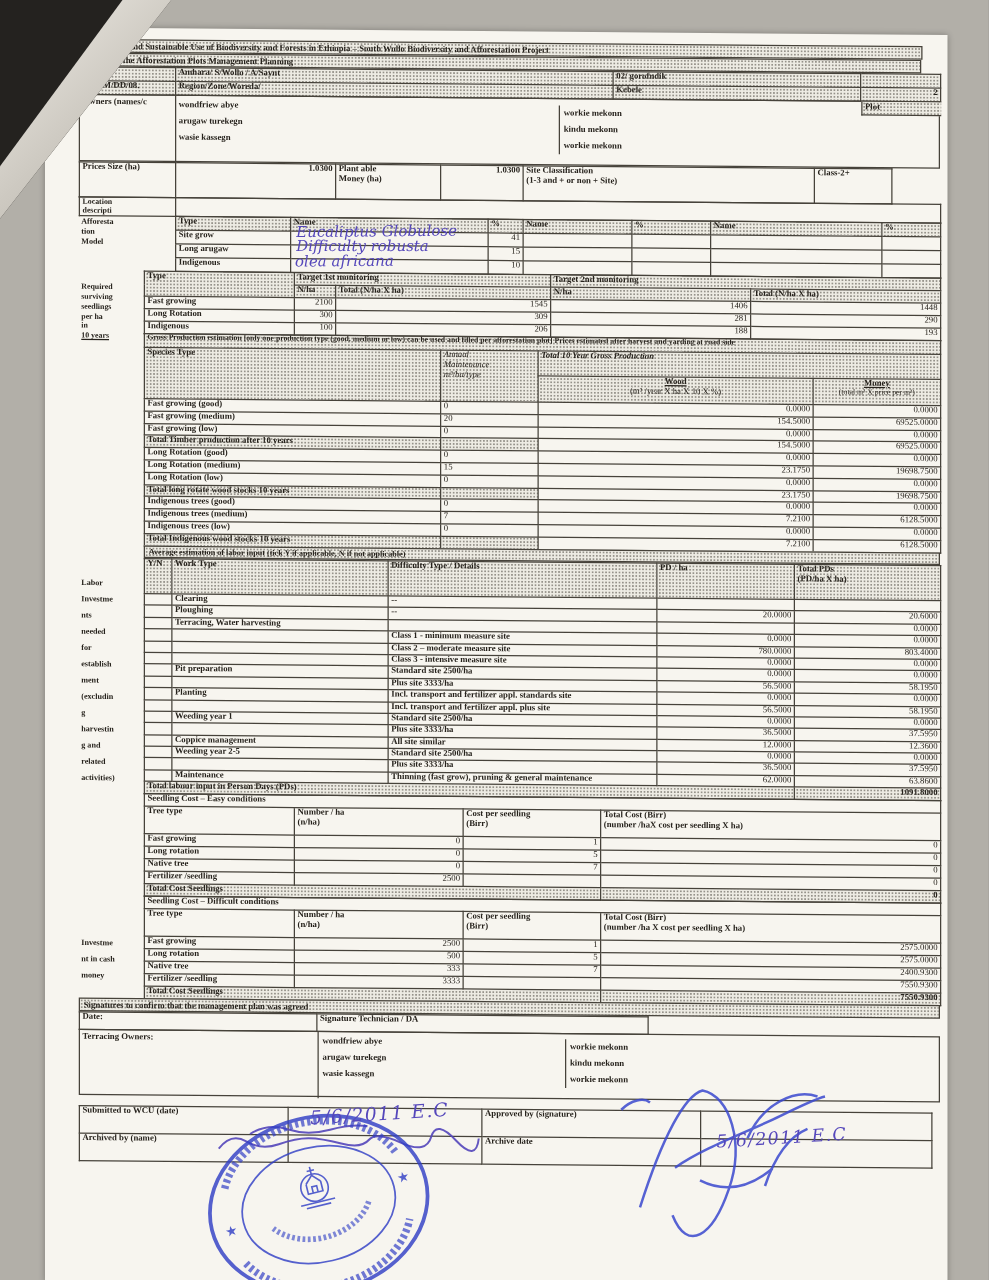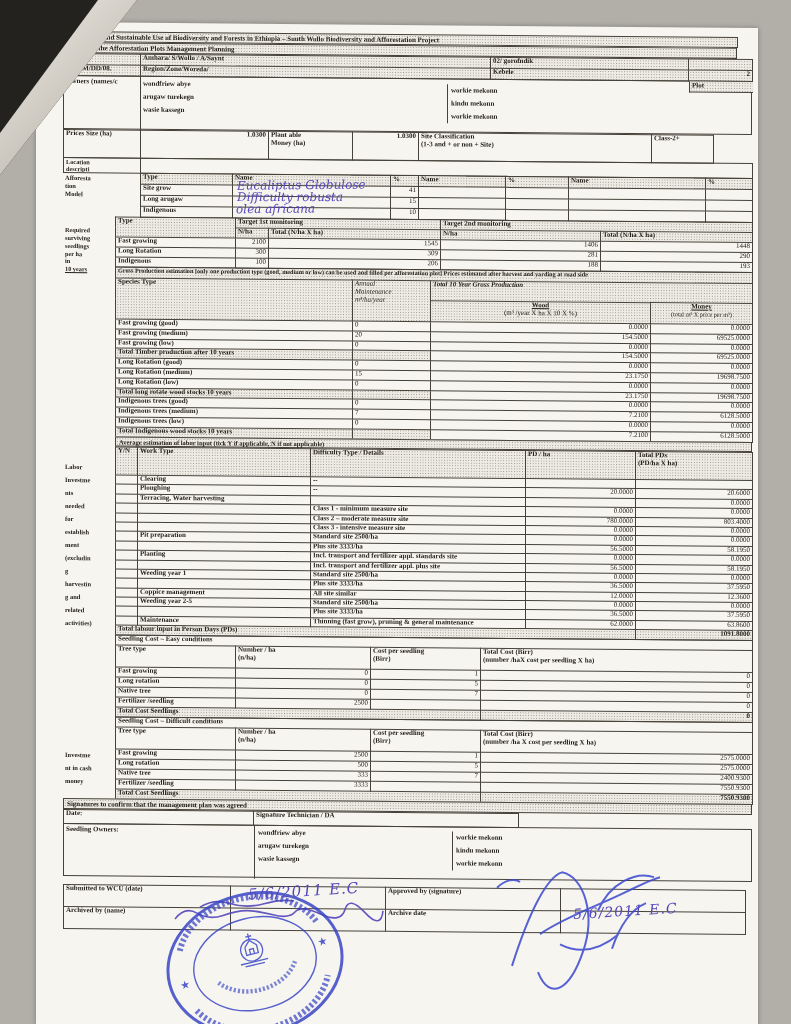--- a/index.html
+++ b/index.html
@@ -255,21 +255,21 @@
         </colgroup>
       <tbody>
           <tr style="height:11px">
             <td colspan="4" class="shade b" style="font-size:6.2px">Gross Production estimation [only one production type (good, medium or low) can be used and filled per afforestation plot] Prices estimated after harvest and yarding at road side</td>
           </tr>
       <tr style="height:20px">
         <td rowspan="2" class="shade b">Species Type</td>
         <td rowspan="2" class="shade i">
           <div>Annual</div>
           <div>Maintenance</div>
-          <div>m³/ha/year</div>
+          <div>m³/ha/type</div>
         </td>
         <td colspan="2" class="shade b i">Total 10 Year Gross Production</td>
       </tr>
       <tr style="height:21px">
         <td class="shade c">
           <div class="b u">Wood</div>
           <div>(m³ /year X ha  X 10 X %)</div>
         </td>
         <td class="shade c">
           <div class="b u">Money</div>
@@ -650,21 +650,21 @@
           <col style="width:265px">
         </colgroup>
       <tbody>
           <tr style="height:14px">
         <td class="b">Date:</td>
         <td class="b">Signature Technician / DA</td>
       </tr>
     </tbody>
       </table>
     <div class="abs" style="left:63px;top:823px;width:689px;height:53px;border:.6px solid #46423a">
-      <div class="abs b" style="left:2px;top:1px;font-size:7px">Seedling Owners:</div>
+      <div class="abs b" style="left:2px;top:1px;font-size:7px">Terracing Owners:</div>
       <div class="abs" style="left:190px;top:0;width:0;height:53px;border-left:.6px solid #46423a"></div>
       <div class="abs b" style="left:194px;top:1px;font-size:7px;line-height:1.85">
         <div>wondfriew abye</div>
           <div>arugaw turekegn</div>
           <div>wasie kassegn</div>
       </div>
       <div class="abs b" style="left:388px;top:4px;font-size:7px;line-height:1.85;border-left:.6px solid #46423a;padding-left:3px">
         <div>workie mekonn</div>
           <div>kindu mekonn</div>
           <div>workie mekonn</div>

